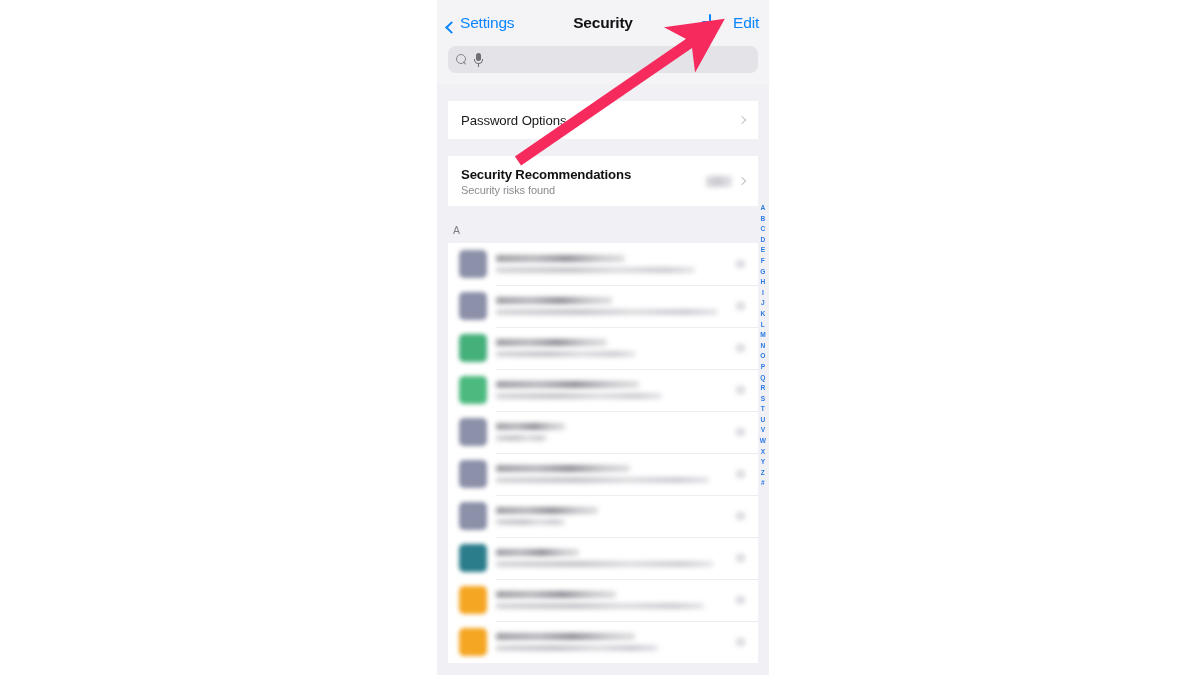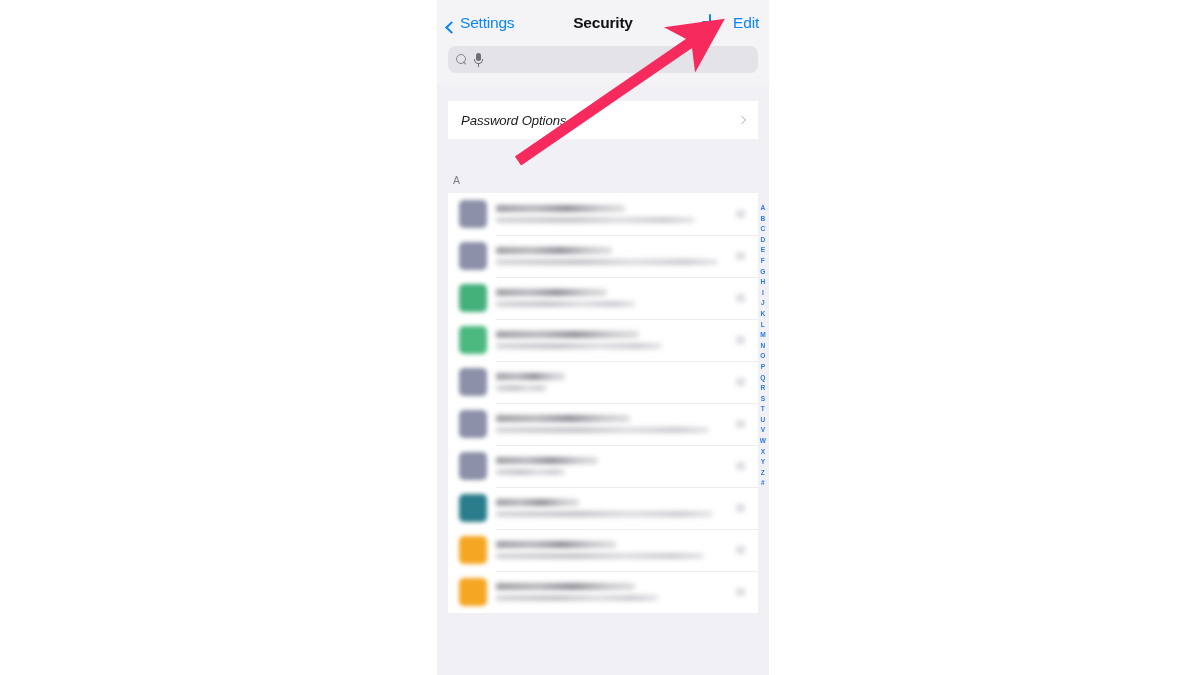--- a/index.html
+++ b/index.html
@@ -82,21 +82,21 @@
     border-radius:0 0 6px 6px;
   }
   .ic-mic .stem {
     position:absolute; left:4.8px; top:11px; width:1.3px; height:3px; background:#6e6e73;
   }
 
   
   .body { background:#f1f1f5; padding:0 11px; }
 
   .card {
-    background:#ffffff; border-radius:0; overflow:hidden;font-style:italic;
+    background:#ffffff; border-radius:0; overflow:hidden;
   }
   .gap-a { height:17px; }
   .gap-b { height:17px; }
 
   .row-opt {
     height:38px; display:flex; align-items:center;
     padding:0 13px; cursor:pointer;
   }
   .row-opt .lbl { flex:1; font-size:13.2px; color:#1a1a1c; letter-spacing:-0.1px; }
 
@@ -202,20 +202,30 @@
 
       <div class="card">
         <div class="row-opt">
           <div class="lbl">Password Options</div>
           <div class="chev"></div>
         </div>
       </div>
 
       <div class="gap-b"></div>
 
+      <div class="card">
+        <div class="row-sec">
+          <div class="sec-text">
+            <div class="sec-title">Security Recommendations</div>
+            <div class="sec-sub">Security risks found</div>
+          </div>
+          <div class="badge-blur"></div>
+          <div class="chev"></div>
+        </div>
+      </div>
 
       <div class="sec-head">A</div>
 
       <div class="card" id="pwlist">
           <div class="pw-row">
             <div class="pw-ic" style="background: rgb(140, 144, 168);"></div>
             <div class="pw-lines">
               <div class="bl-title" style="width: 56%;"></div>
               <div class="bl-sub" style="width: 86%;"></div>
             </div>

